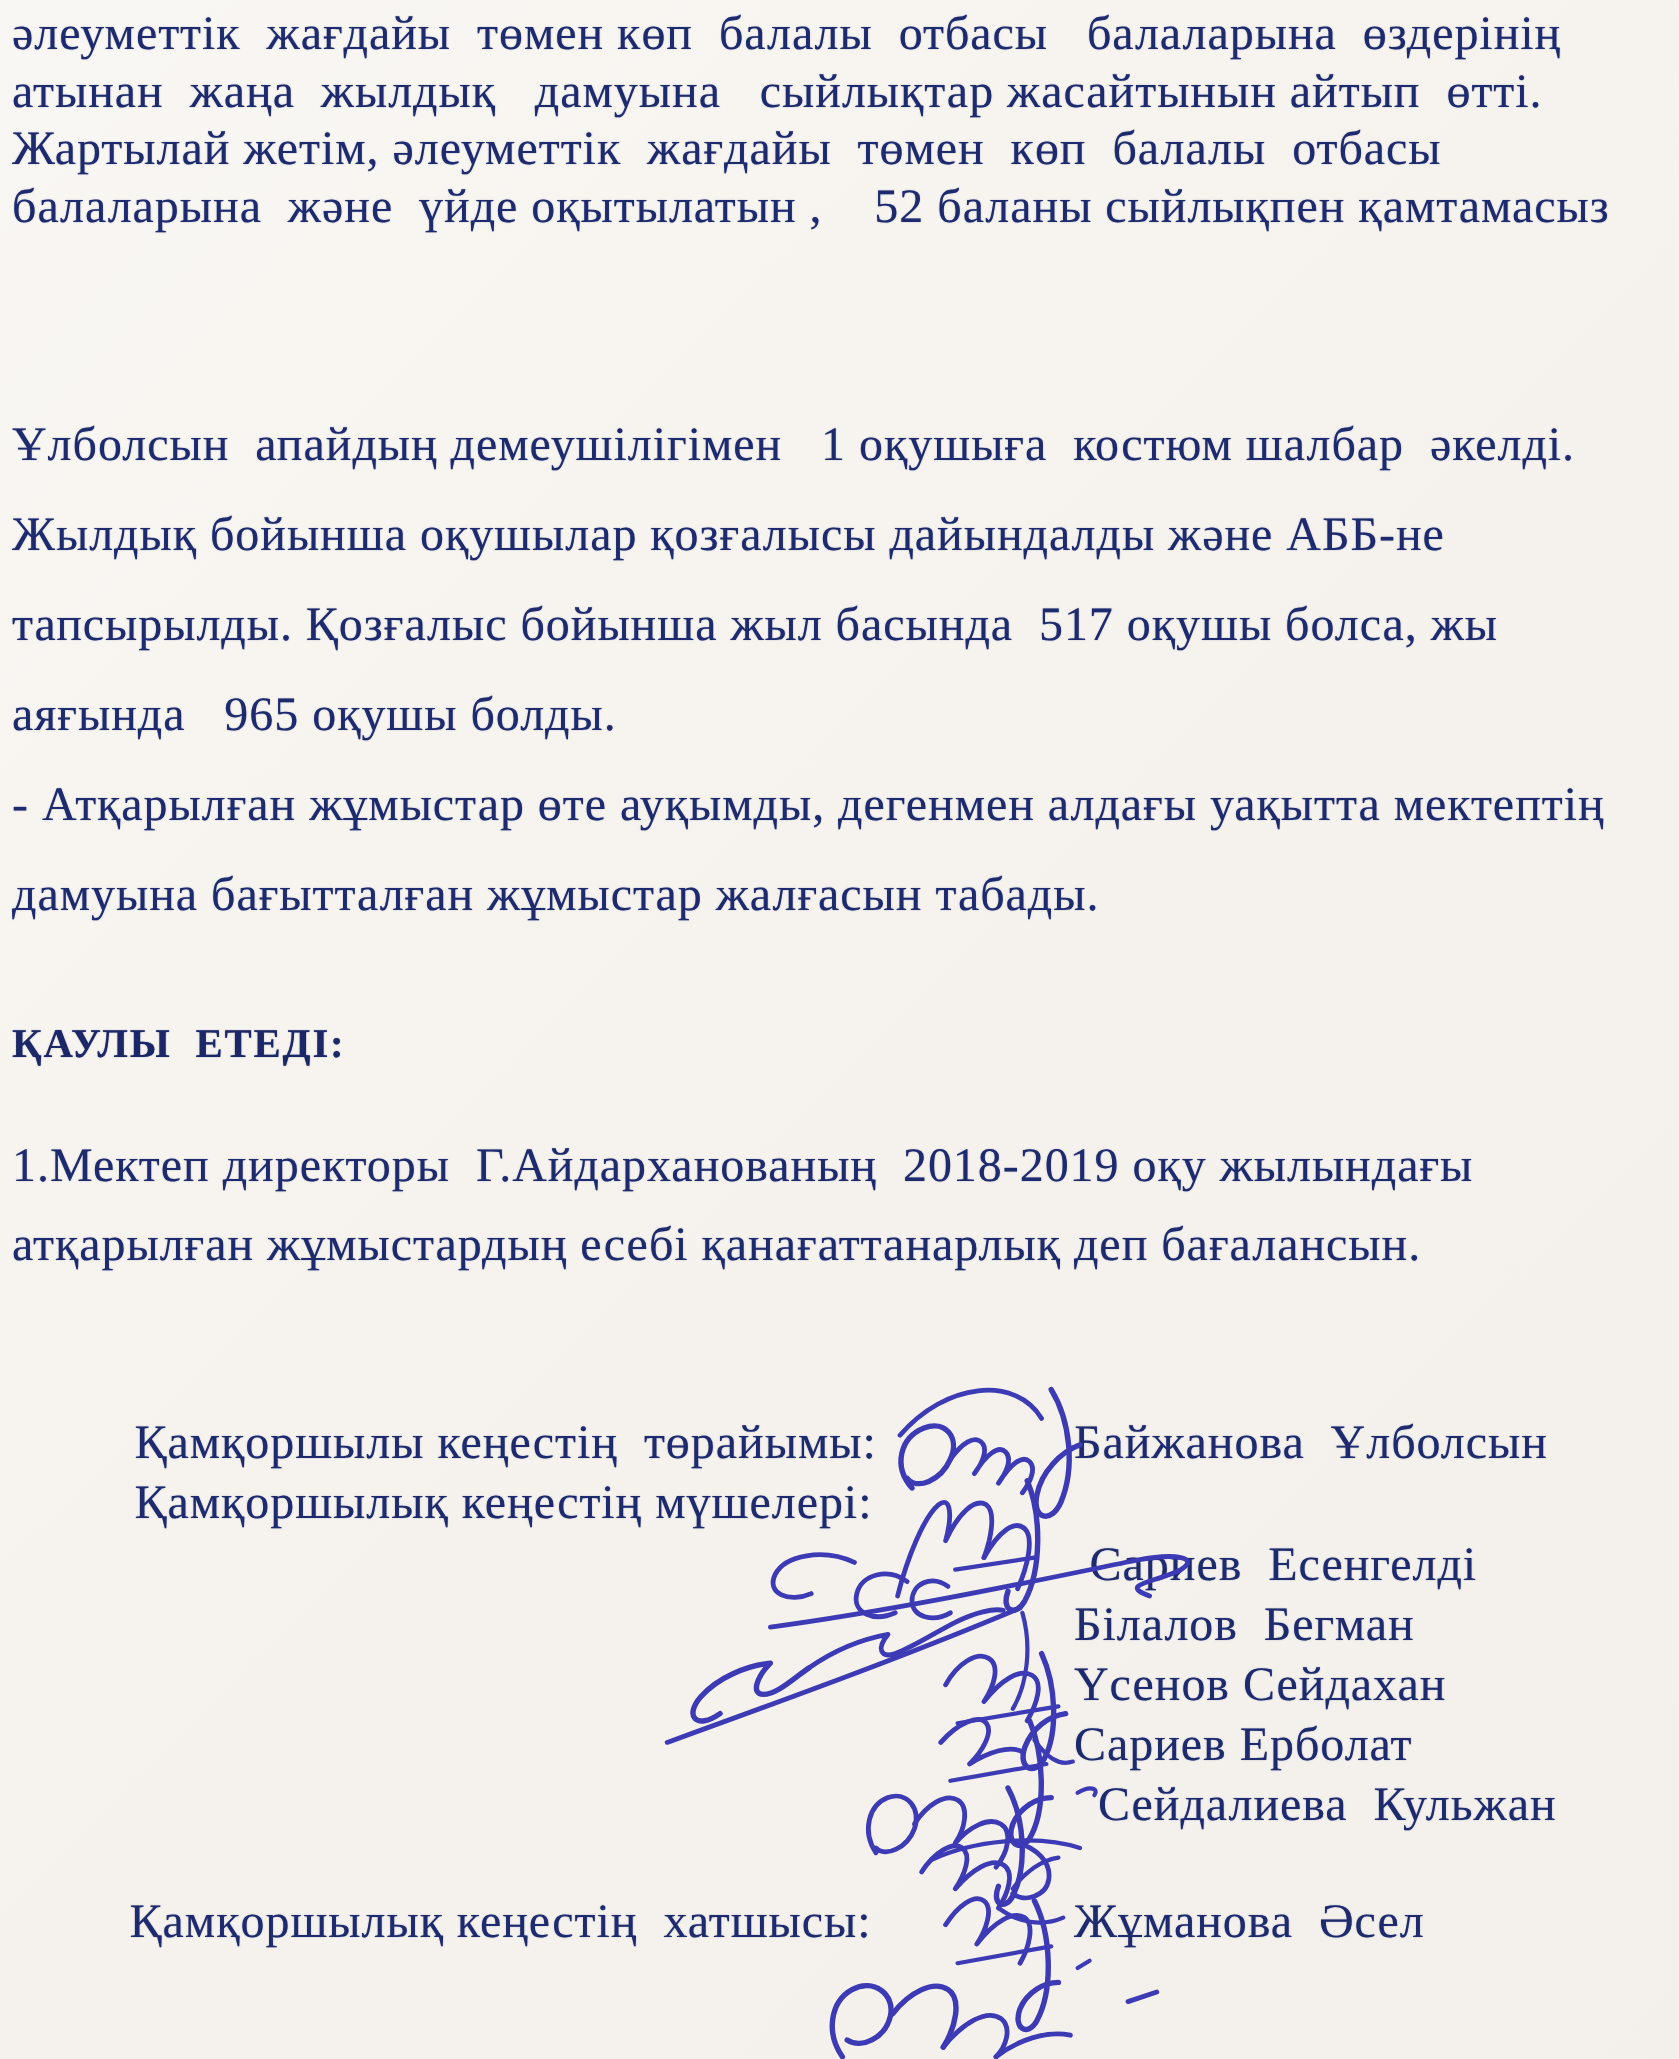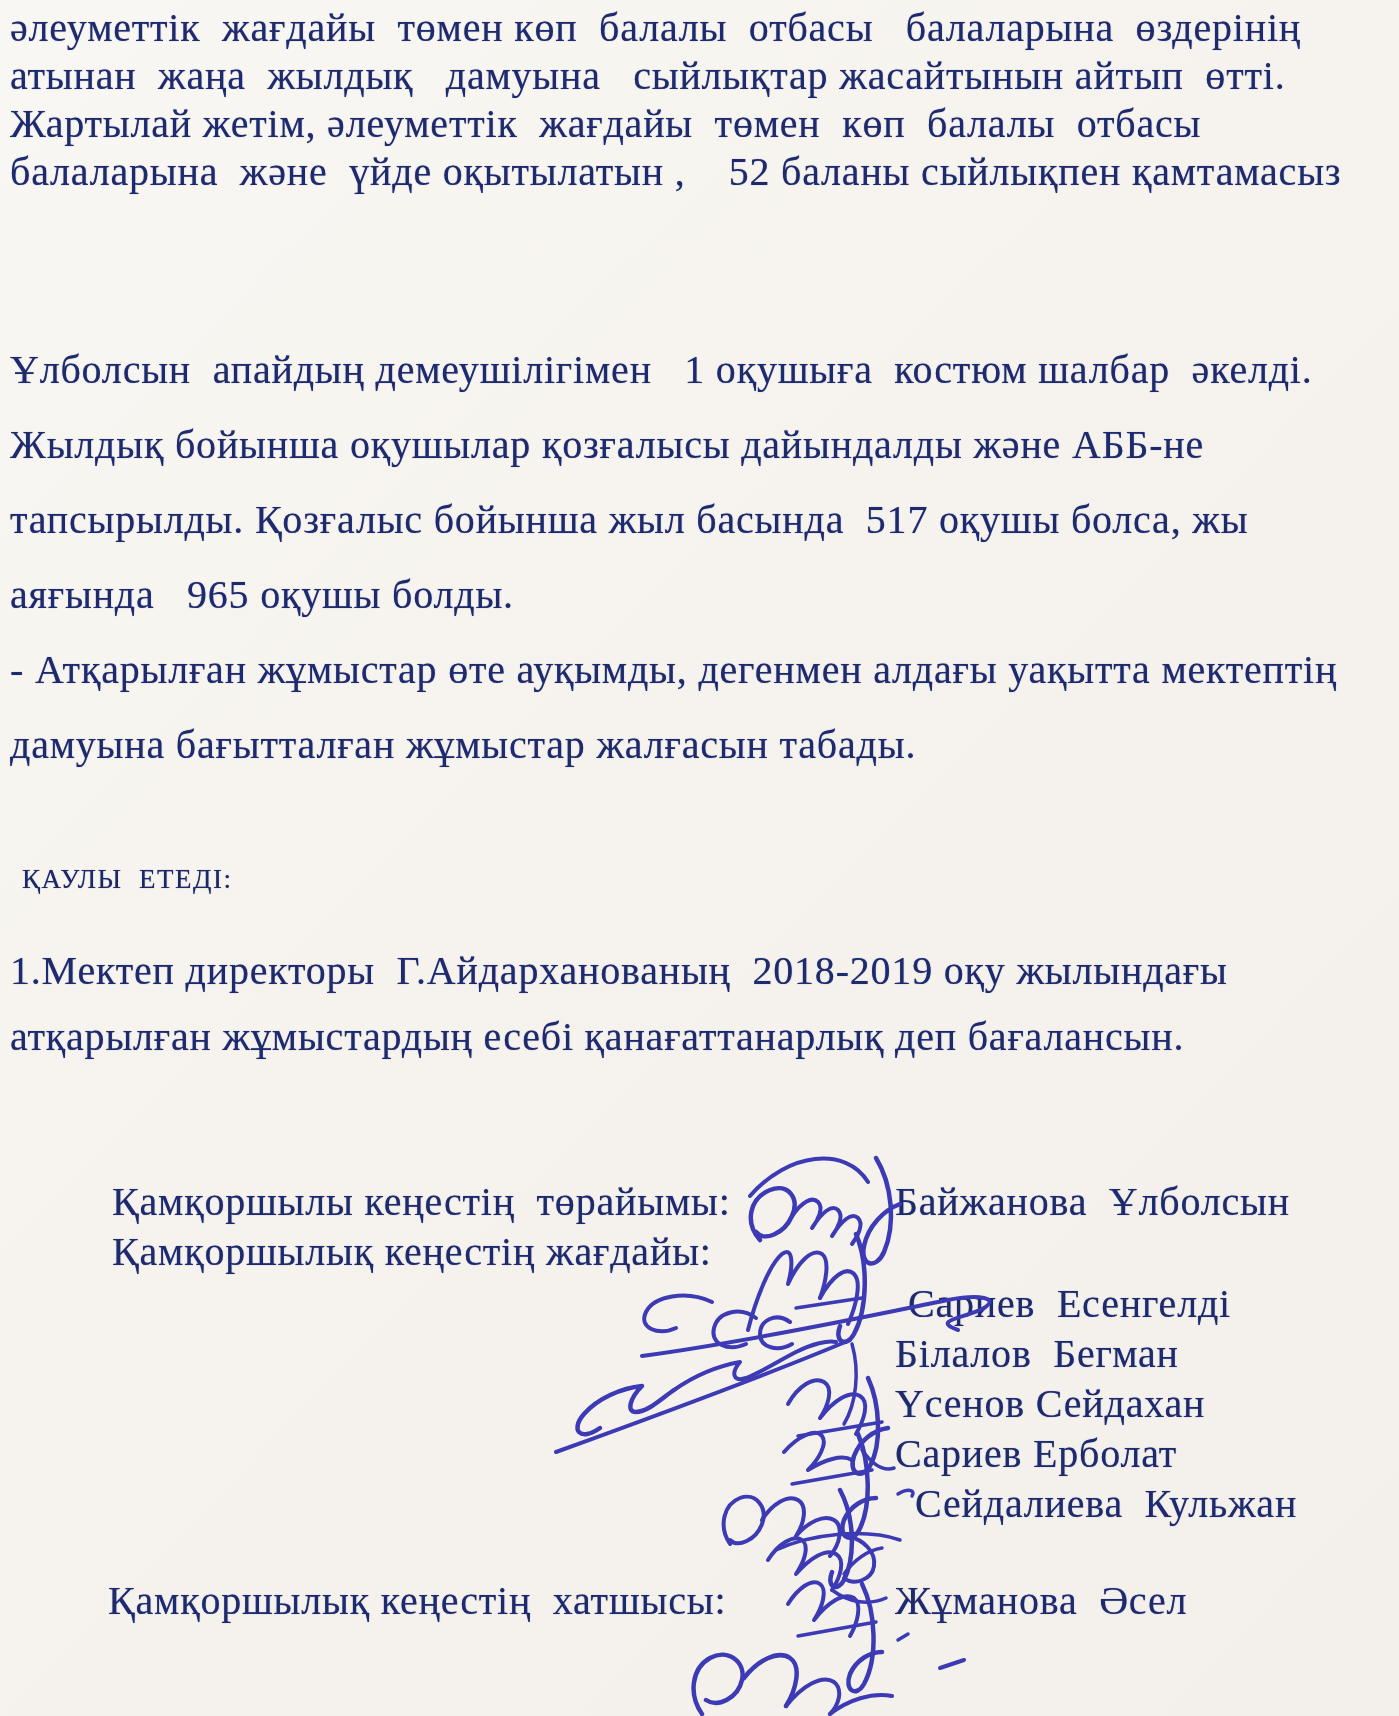--- a/index.html
+++ b/index.html
@@ -25,23 +25,23 @@
     text-shadow: 0 0 1px rgba(27, 42, 110, 0.55);
   }
   .p1 { top: 4px; }
   .p1 .line { line-height: 48px; }
   .p2 { top: 332px; }
   .p2 .line { line-height: 75px; }
   .heading {
     position: absolute;
     top: 852px;
     left: 10px;
-    margin: 12px;
-    font-size: 27px;
-    font-weight: normal;
+    margin: 0;
+    font-size: 34px;
+    font-weight: bold;
     letter-spacing: 1.5px;
     white-space: pre;
     color: #1b2766;
     text-shadow: 0 0 1px rgba(24, 36, 100, 0.6);
   }
   .p3 { top: 938px; }
   .p3 .line { line-height: 66px; }
   .sigblock { position: absolute; top: 0; left: 0; width: 100%; height: 100%; }
   .sigrow { position: absolute; left: 0; width: 100%; height: 50px; }
   .sigrow .label,
@@ -106,21 +106,21 @@
     <div class="line">1.Мектеп директоры  Г.Айдарханованың  2018-2019 оқу жылындағы</div>
     <div class="line">атқарылған жұмыстардың есебі қанағаттанарлық деп бағалансын.</div>
   </div>
 
   <div class="sigblock">
     <div class="sigrow row-0">
       <span class="label">Қамқоршылы кеңестің  төрайымы:</span>
       <span class="name">Байжанова  Ұлболсын</span>
     </div>
     <div class="sigrow row-1">
-      <span class="label">Қамқоршылық кеңестің жағдайы:</span>
+      <span class="label">Қамқоршылық кеңестің мүшелері:</span>
     </div>
     <div class="sigrow row-2">
       <span class="name">Сариев  Есенгелді</span>
     </div>
     <div class="sigrow row-3">
       <span class="name">Білалов  Бегман</span>
     </div>
     <div class="sigrow row-4">
       <span class="name">Үсенов Сейдахан</span>
     </div>

